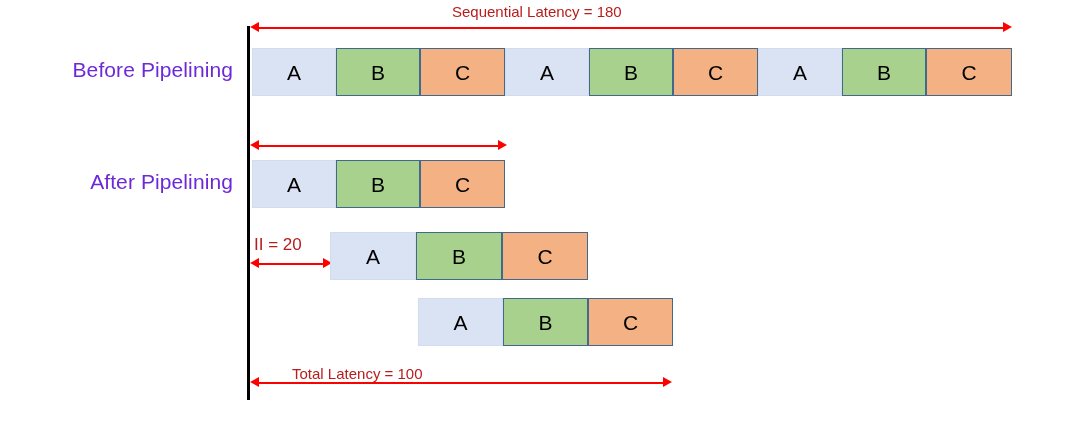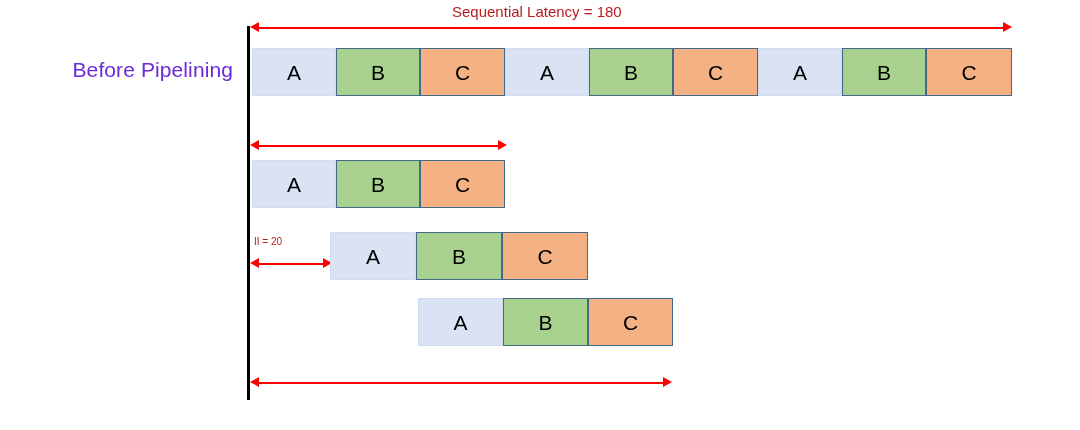--- a/index.html
+++ b/index.html
@@ -103,21 +103,21 @@
 
   
   .arrow-caption {
     position: absolute;
     text-align: left;
     white-space: nowrap;
     font-size: 15px;
     color: #b91c1c;
     line-height: 1.1;
   }
-  .arrow-caption.small { font-size: 10px; }
+  .arrow-caption.small { font-size: 17px; }
 </style>
 </head>
 <body>
 
 <div id="diagram">
 
   <div class="axis-line"></div>
 
   <div class="arrow-caption" style="left:452px; top:4px; width:356px;">Sequential Latency = 180</div>
   <div class="arrow" style="left:250px; top:22px; width:762px;">
@@ -139,20 +139,21 @@
     <div class="stage b" style="width:84px;">B</div>
     <div class="stage c" style="width:86px;">C</div>
   </div>
 
   <div class="arrow" style="left:250px; top:140px; width:257px;">
     <div class="head left"></div>
     <div class="shaft"></div>
     <div class="head right"></div>
   </div>
 
+  <div class="row-label after">After Pipelining</div>
 
   <div class="stage-row" style="left:252px; top:160px; width:253px;">
     <div class="stage a" style="width:84px;">A</div>
     <div class="stage b" style="width:84px;">B</div>
     <div class="stage c" style="width:85px;">C</div>
   </div>
 
   <div class="arrow-caption small" style="left:254px; top:236px; width:78px;">II = 20</div>
   <div class="arrow" style="left:250px; top:258px; width:82px;">
     <div class="head left"></div>
@@ -165,19 +166,20 @@
     <div class="stage b" style="width:86px;">B</div>
     <div class="stage c" style="width:86px;">C</div>
   </div>
 
   <div class="stage-row" style="left:418px; top:298px; width:255px;">
     <div class="stage a" style="width:85px;">A</div>
     <div class="stage b" style="width:85px;">B</div>
     <div class="stage c" style="width:85px;">C</div>
   </div>
 
+  <div class="arrow-caption" style="left:292px; top:366px; width:340px;">Total Latency = 100</div>
   <div class="arrow" style="left:250px; top:377px; width:422px;">
     <div class="head left"></div>
     <div class="shaft"></div>
     <div class="head right"></div>
   </div>
 
 </div>
 
 </body></html>

